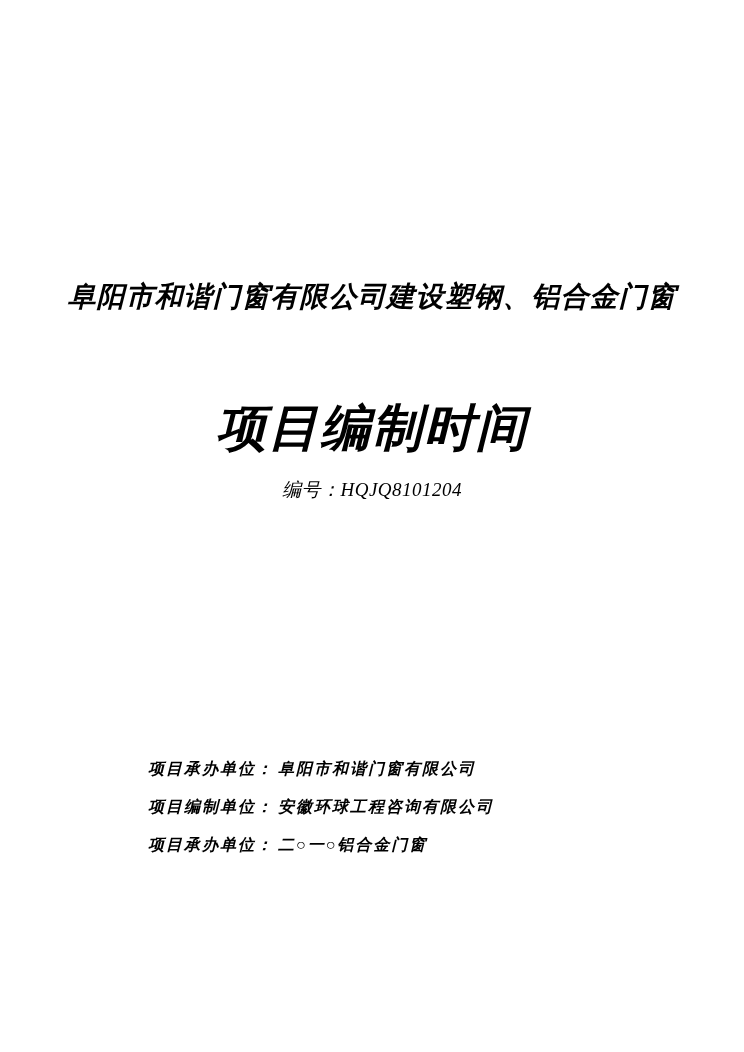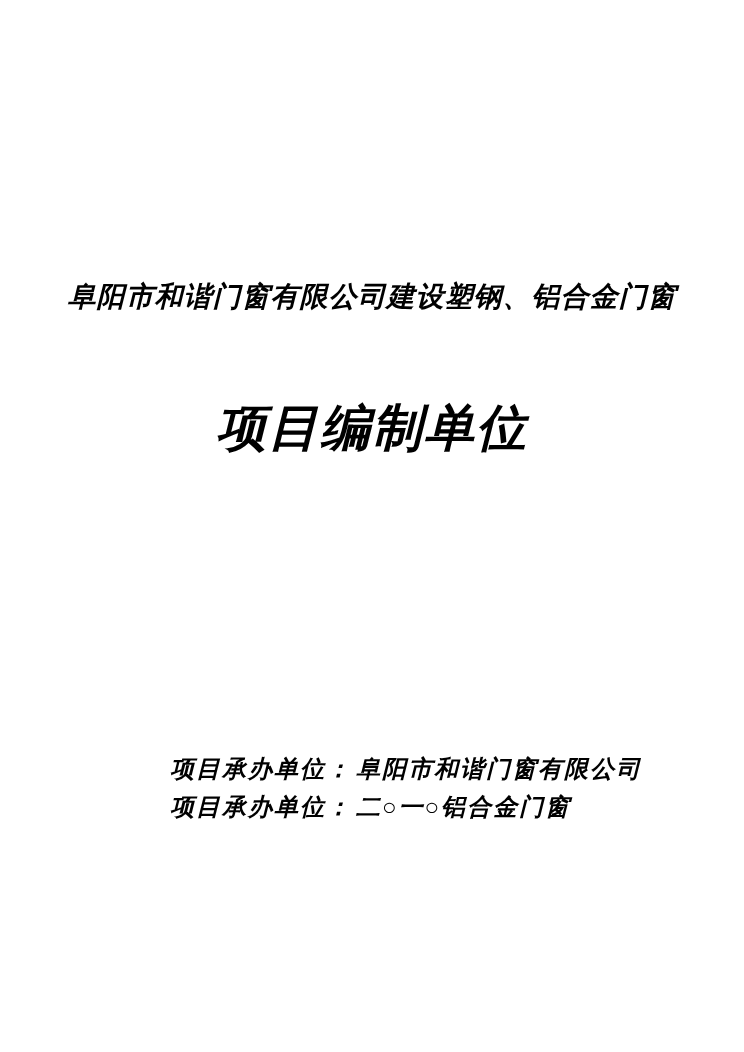--- a/index.html
+++ b/index.html
@@ -49,47 +49,53 @@
     width: 100%;
     text-align: center;
     font-family: "Liberation Serif", serif;
     font-size: 19px;
     letter-spacing: 0.5px;
     white-space: nowrap;
   }
   .info-block {
     position: absolute;
     top: 736px;
-    left: 170px;
-    font-size: 24px;
+    left: 148px;
+    font-size: 16px;
     font-weight: bold;
     letter-spacing: 2px;
   }
   .info-row {
     line-height: 38px;
     white-space: nowrap;
   }
   .info-row .value {
     padding-left: 4px;
   }
 </style>
 </head>
 <body>
 
 <div class="page">
 
   <div class="project-title">
     <div>阜阳市和谐门窗有限公司建设塑钢、铝合金门窗</div>
   </div>
 
-  <div class="report-title">项目编制单位</div>
+  <div class="report-title">项目编制时间</div>
 
+  <div class="serial-line">
+    <span>编号：</span><span>HQJQ8101204</span>
+  </div>
 
   <div class="info-block">
     <div class="info-row">
       <span class="label">项目承办单位：</span><span class="value">阜阳市和谐门窗有限公司</span>
+    </div>
+    <div class="info-row">
+      <span class="label">项目编制单位：</span><span class="value">安徽环球工程咨询有限公司</span>
     </div>
     <div class="info-row">
       <span class="label">项目承办单位：</span><span class="value">二○一○铝合金门窗</span>
     </div>
   </div>
 
 </div>
 
 </body></html>

